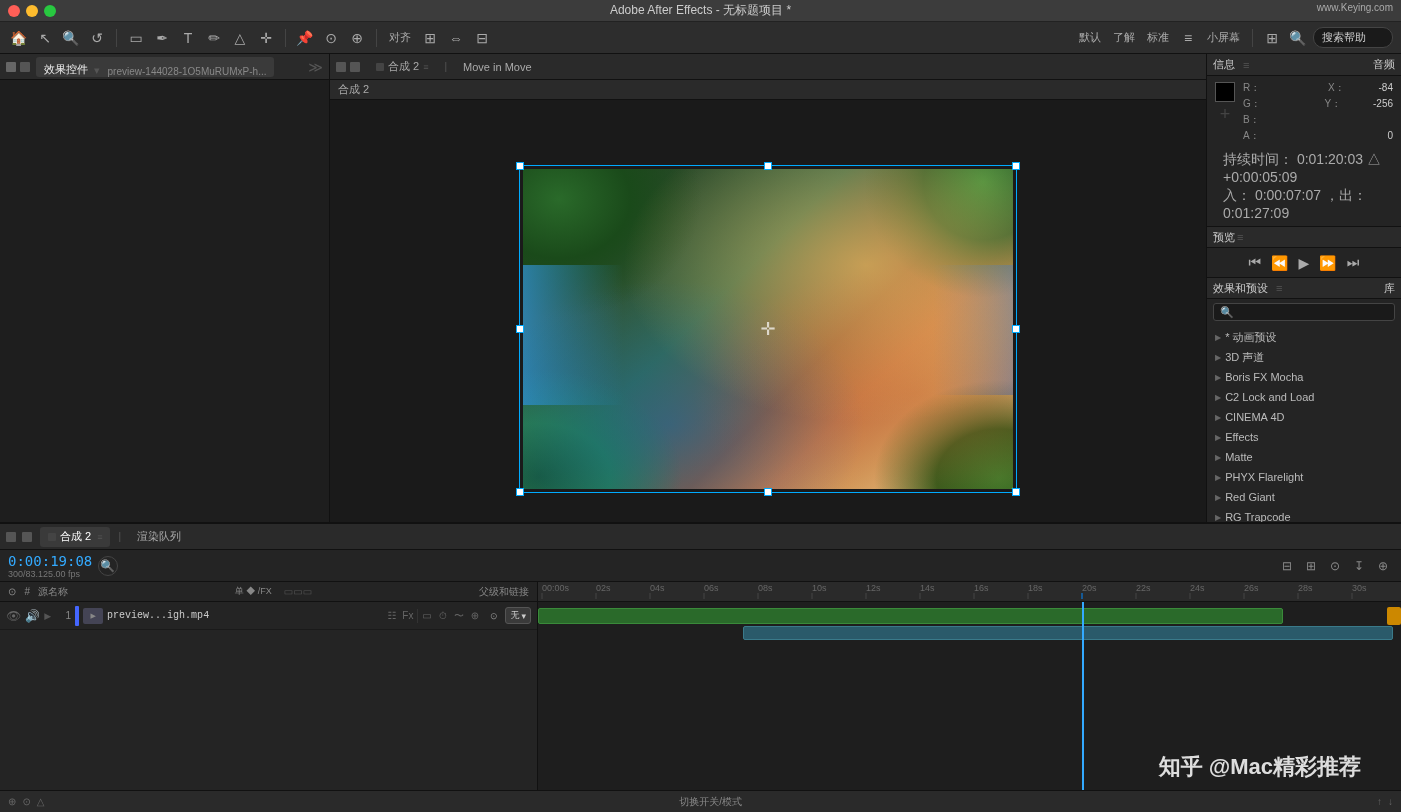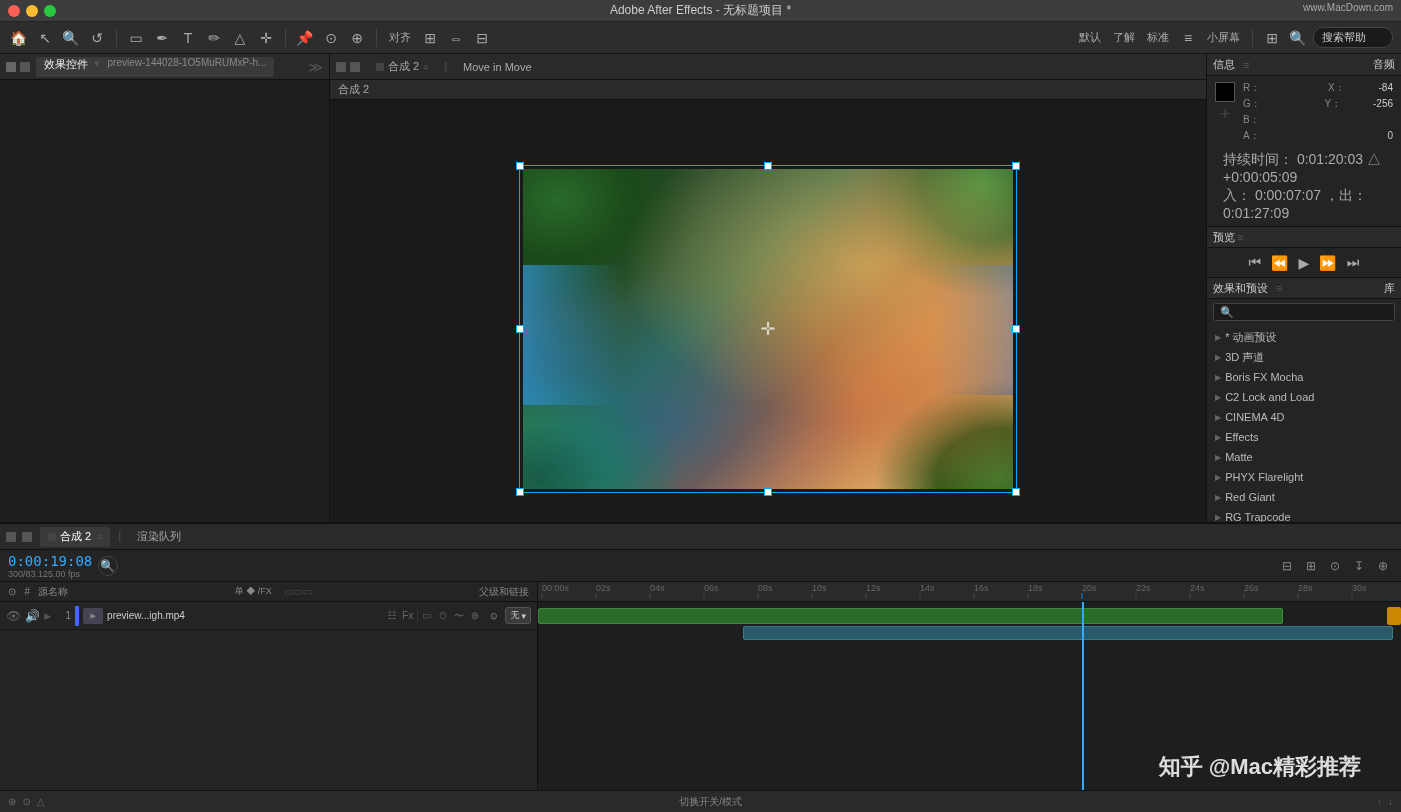--- a/index.html
+++ b/index.html
@@ -115,21 +115,21 @@
       align-items: center;
       padding: 0 6px;
       gap: 2px;
       border-bottom: 1px solid #111;
       flex-shrink: 0;
     }
     .panel-tab {
       height: 20px;
       padding: 0 8px;
       display: flex;
-      align-items: flex-start;
+      align-items: flex-end;
       font-size: 11px;
       color: #aaa;
       cursor: pointer;
       border-radius: 3px;
       gap: 4px;
     }
     .panel-tab.active {
       background: #3a3a3a;
       color: #eee;
     }
@@ -524,20 +524,21 @@
       display: flex; align-items: center; justify-content: center;
       font-size: 7px; color: #888;
     }
     .tl-name {
       font-size: 10px;
       color: #ccc;
       flex: 1;
       overflow: hidden;
       text-overflow: ellipsis;
       white-space: nowrap;
+      font-family: Liberation Mono, monospace;
     }
     .tl-icons {
       display: flex;
       gap: 2px;
       align-items: center;
     }
     .tl-icon {
       width: 14px;
       height: 14px;
       display: flex;
@@ -580,21 +581,21 @@
 </head>
 <body>
 
 <div class="title-bar">
   <div class="traffic-lights">
     <div class="traffic-light tl-red"></div>
     <div class="traffic-light tl-yellow"></div>
     <div class="traffic-light tl-green"></div>
   </div>
   <span class="title-bar-text">Adobe After Effects - 无标题项目 *</span>
-  <span class="watermark-top">www.MacDown.com</span>
+  <span class="watermark-top">www.Keying.com</span>
 </div>
 
 <div class="toolbar">
 
   <div class="toolbar-icon">🏠</div>
   <div class="toolbar-icon">↖</div>
   <div class="toolbar-icon">🔍</div>
   <div class="toolbar-icon">↺</div>
   <div class="toolbar-separator"></div>
   <div class="toolbar-icon">▭</div>

